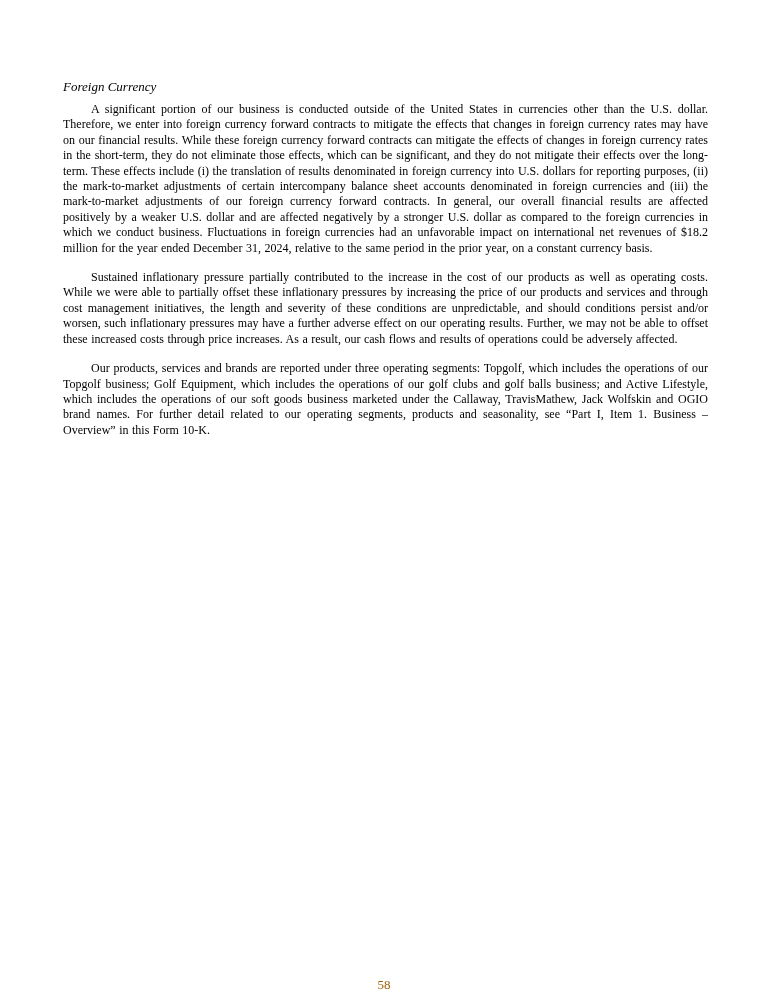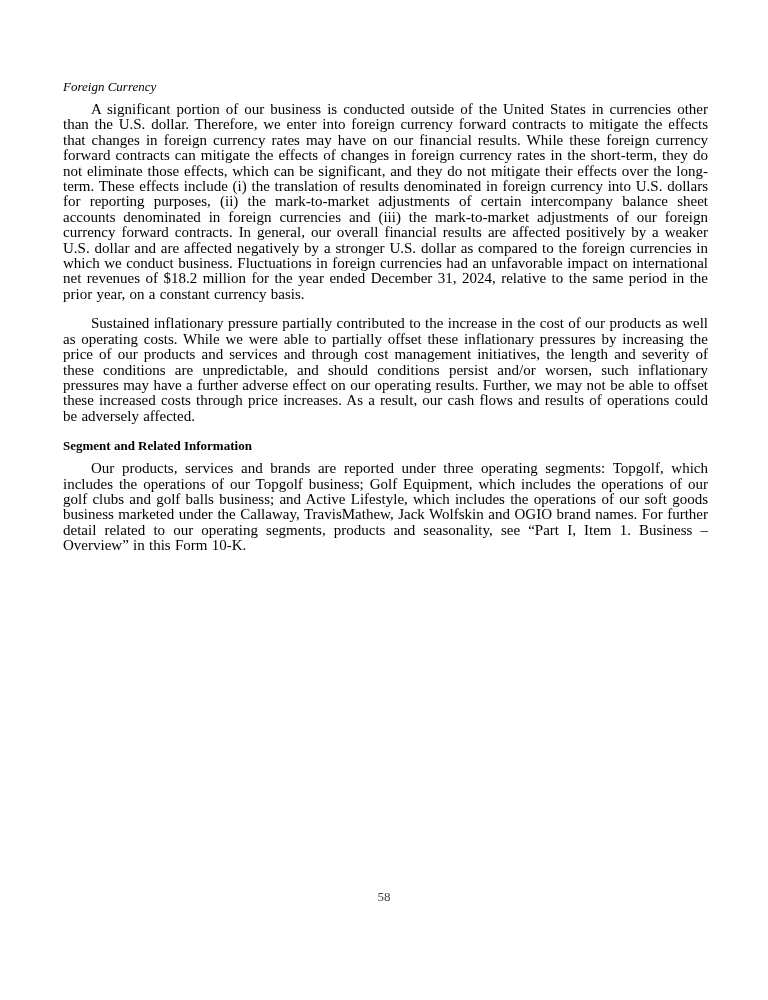--- a/index.html
+++ b/index.html
@@ -23,54 +23,53 @@
   }
   .section-heading {
     font-size: 13px;
     line-height: 15px;
     font-weight: normal;
     margin: 0 0 8px 0;
   }
   .section-heading.italic { font-style: italic; }
   .section-heading.bold { font-weight: bold; }
   .body-para {
-    font-size: 15px;
+    font-size: 12px;
     line-height: 15.4px;
     text-align: justify;
     text-indent: 28px;
     margin: 0 0 14px 0;
     word-spacing: 0.5px;
   }
   .page-footer {
     position: absolute;
-    top: 889px;
+    top: 977px;
     left: 0;
     width: 100%;
     text-align: center;
     font-size: 13px;
     line-height: 15px;
-    color: #404040;
+    color: #a16207;
   }
 </style>
 </head>
 <body>
 
 <div class="page">
   <div class="content">
 
     <section>
       <h3 class="section-heading italic">Foreign Currency</h3>
       <p class="body-para">A significant portion of our business is conducted outside of the United States in currencies other than the U.S. dollar. Therefore, we enter into foreign currency forward contracts to mitigate the effects that changes in foreign currency rates may have on our financial results. While these foreign currency forward contracts can mitigate the effects of changes in foreign currency rates in the short-term, they do not eliminate those effects, which can be significant, and they do not mitigate their effects over the long-term. These effects include (i) the translation of results denominated in foreign currency into U.S. dollars for reporting purposes, (ii) the mark-to-market adjustments of certain intercompany balance sheet accounts denominated in foreign currencies and (iii) the mark-to-market adjustments of our foreign currency forward contracts. In general, our overall financial results are affected positively by a weaker U.S. dollar and are affected negatively by a stronger U.S. dollar as compared to the foreign currencies in which we conduct business. Fluctuations in foreign currencies had an unfavorable impact on international net revenues of $18.2 million for the year ended December 31, 2024, relative to the same period in the prior year, on a constant currency basis.</p>
     </section>
 
     <section>
       <p class="body-para">Sustained inflationary pressure partially contributed to the increase in the cost of our products as well as operating costs. While we were able to partially offset these inflationary pressures by increasing the price of our products and services and through cost management initiatives, the length and severity of these conditions are unpredictable, and should conditions persist and/or worsen, such inflationary pressures may have a further adverse effect on our operating results. Further, we may not be able to offset these increased costs through price increases. As a result, our cash flows and results of operations could be adversely affected.</p>
     </section>
 
     <section>
-      <h3 class="section-heading bold">Segment and Related Information</h3>
       <p class="body-para">Our products, services and brands are reported under three operating segments: Topgolf, which includes the operations of our Topgolf business; Golf Equipment, which includes the operations of our golf clubs and golf balls business; and Active Lifestyle, which includes the operations of our soft goods business marketed under the Callaway, TravisMathew, Jack Wolfskin and OGIO brand names. For further detail related to our operating segments, products and seasonality, see “Part I, Item 1. Business – Overview” in this Form 10-K.</p>
     </section>
 
   </div>
 
   <div class="page-footer">58</div>
 </div>
 
 </body></html>

